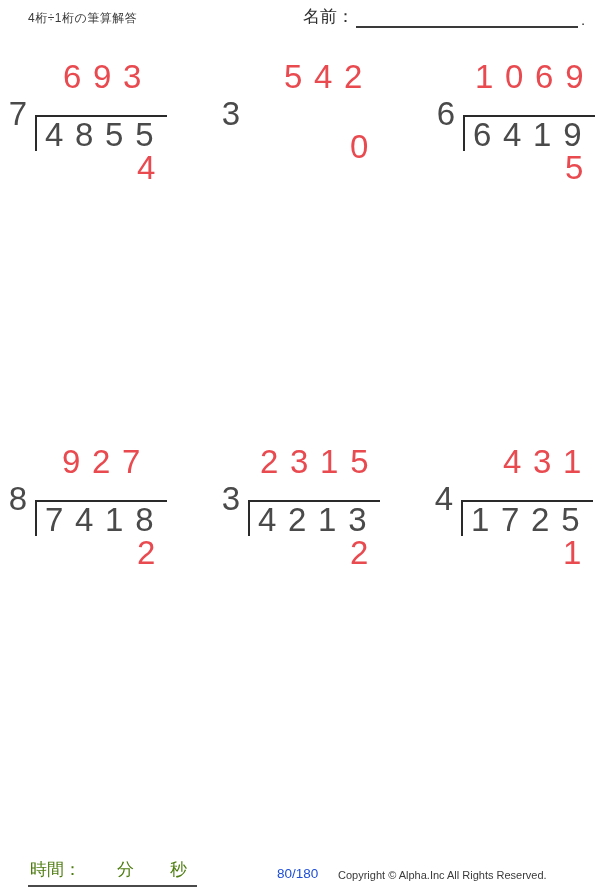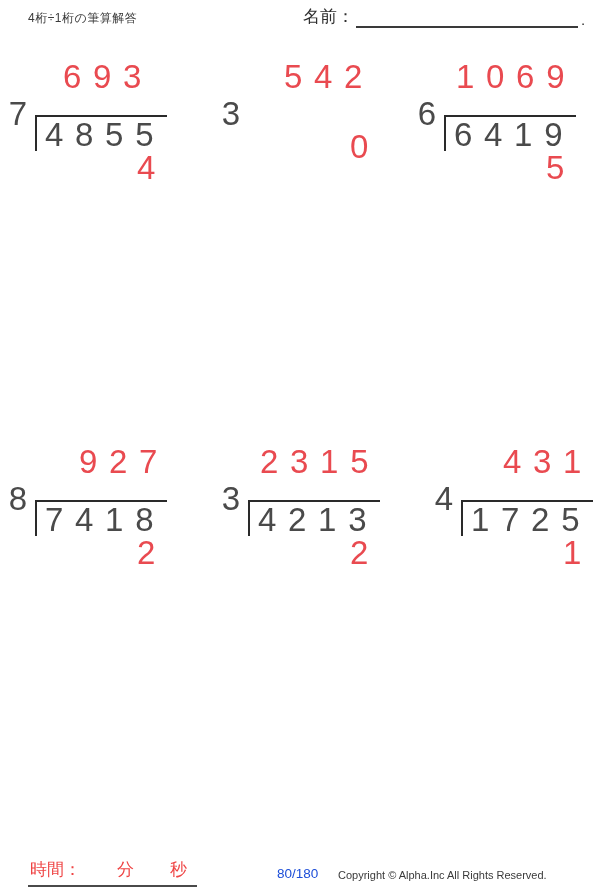--- a/index.html
+++ b/index.html
@@ -22,27 +22,27 @@
   .qrow .q{display:inline-block;line-height:30px;}
   .drow{display:flex;align-items:stretch;}
   .divisor{width:26px;margin-right:4px;text-align:center;font-size:33px;line-height:32px;padding-top:6px;color:#4a4a4a;}
   .dbox{border-top:2px solid #2a2a2a;border-left:2px solid #2a2a2a;padding:2px 2px 0 8px;margin-top:23px;}
   .dbox .d{display:block;line-height:32px;}
   .rrow{margin-left:42px;margin-top:2px;}
   .rrow .r{display:inline-block;line-height:30px;}
 
   .p0{left:5px;top:62px;}
   .p1{left:218px;top:62px;}
-  .p2{left:414px;top:62px;}
+  .p2{left:433px;top:62px;}
   .p3{left:5px;top:447px;}
   .p4{left:218px;top:447px;}
   .p5{left:431px;top:447px;}
 
   
-  .timebar{position:absolute;left:28px;top:858px;font-size:17px;color:#ef4444;
+  .timebar{position:absolute;left:28px;top:858px;font-size:17px;color:#4d7c0f;
     border-bottom:2px solid #4a4a4a;padding:0 10px 4px 2px;display:flex;align-items:flex-end;}
   .timebar .gap{display:inline-block;width:36px;}
   .page{position:absolute;left:277px;top:866px;font-size:13.5px;color:#1d4ed8;}
   .copyright{position:absolute;left:338px;top:869px;font-size:11px;color:#3a3a3a;}
 </style>
 </head>
 <body>
 
 <div class="title">4桁÷1桁の筆算解答</div>
 <div class="namebar">
@@ -75,21 +75,21 @@
   <div class="drow">
     <span class="divisor">6</span>
     <div class="dbox">
       <span class="d digits">6419</span>
     </div>
   </div>
   <div class="rrow"><span class="r digits red" style="margin-left: 90px;">5</span></div>
 </div>
 
 <div class="problem p3">
-  <div class="qrow"><span class="q digits red" style="margin-left: 32px;">927</span></div>
+  <div class="qrow"><span class="q digits red" style="margin-left: 15px;">927</span></div>
   <div class="drow">
     <span class="divisor">8</span>
     <div class="dbox">
       <span class="d digits">7418</span>
     </div>
   </div>
   <div class="rrow"><span class="r digits red" style="margin-left: 90px;">2</span></div>
 </div>
 
 <div class="problem p4">

